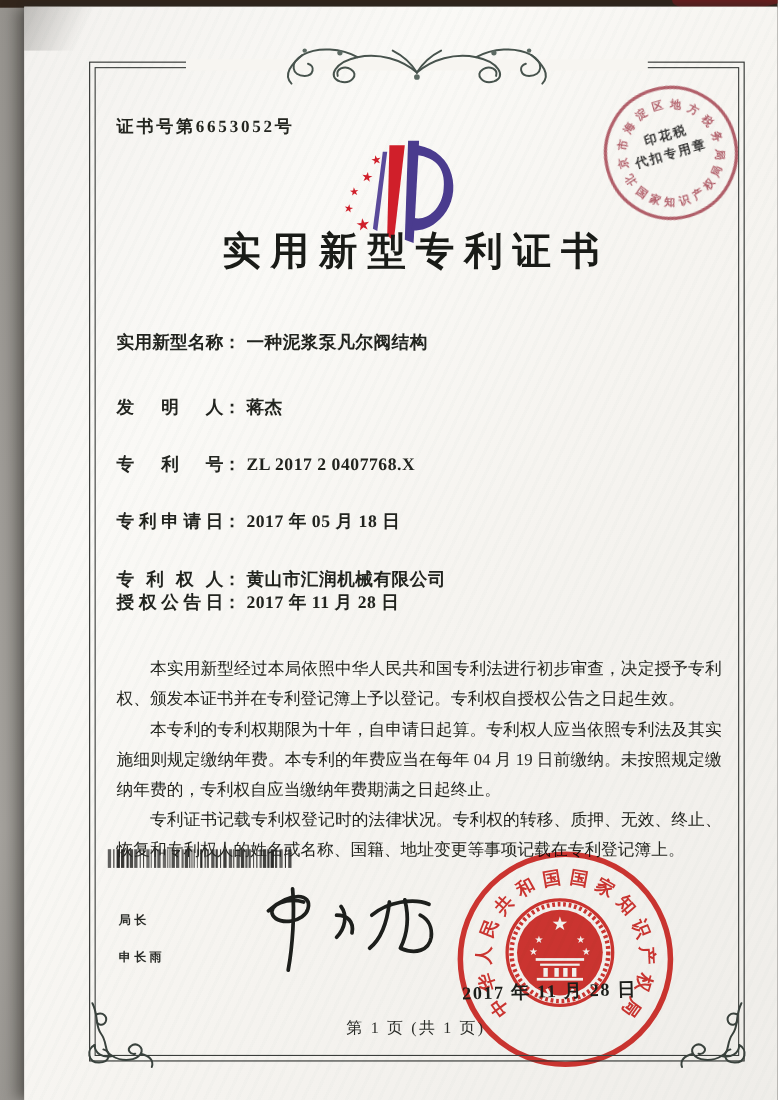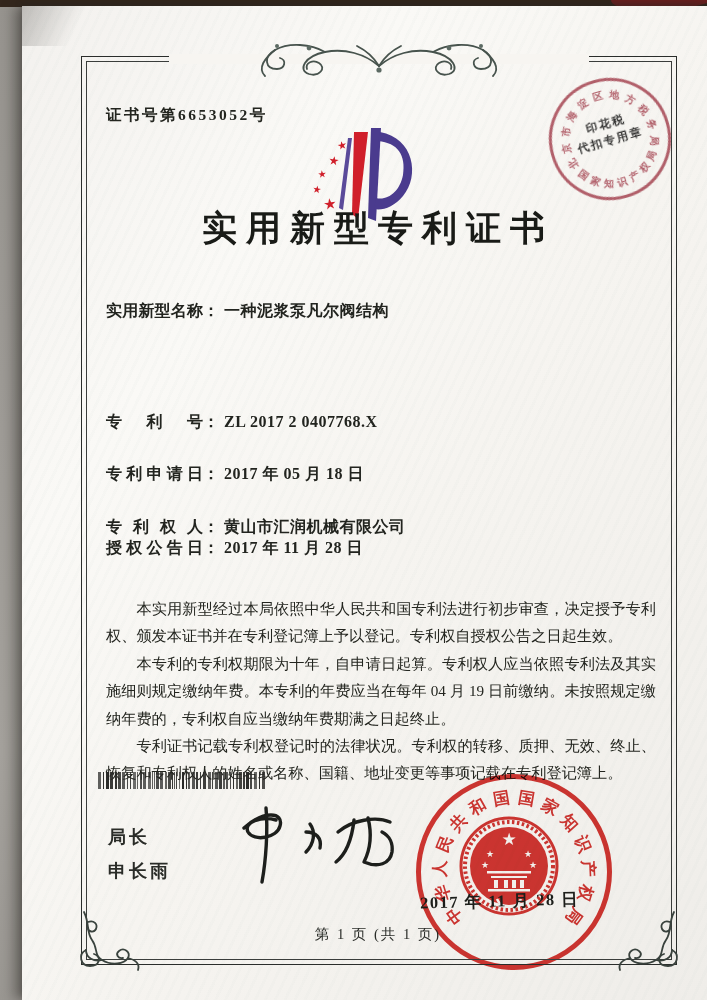--- a/index.html
+++ b/index.html
@@ -33,21 +33,21 @@
   .field-colon{display:inline-block;}
   .field-value{display:inline-block;margin-left:5px;letter-spacing:.5px;}
   .body-text{position:absolute;left:84px;top:589px;width:550px;color:#23251f;
        font-size:15.2px;line-height:27.4px;text-align:justify;font-weight:500;}
   .body-text p{margin:0;text-indent:2em;font-family:Liberation Serif, serif;}
   .barcode{position:absolute;left:76px;top:766px;width:168px;height:17px;display:flex;
        align-items:stretch;}
   .barcode .bar{background:#262624;}
   .barcode .gap{background:transparent;}
   .signer{position:absolute;left:86px;top:814px;font-family:"Liberation Sans","DejaVu Sans",sans-serif;
-       font-size:18px;font-weight:600;color:#2a2c28;letter-spacing:3px;line-height:34px;}
+       font-size:11px;font-weight:600;color:#2a2c28;letter-spacing:3px;line-height:34px;}
   .signature{position:absolute;left:196px;top:796px;width:180px;height:88px;}
   .seal{position:absolute;left:394px;top:768px;width:186px;height:186px;border-radius:50%;
        border:5px solid #d22723;mix-blend-mode:multiply;opacity:.93;}
   .seal-ring{position:absolute;left:0;top:0;width:100%;height:100%;}
   .seal-ring span{position:absolute;left:50%;top:50%;color:#d22723;font-weight:700;
        font-size:16.5px;}
   .seal-emblem{position:absolute;left:37px;top:36px;width:102px;height:102px;}
   .seal-date{position:absolute;left:398px;top:884px;width:200px;font-size:16.5px;font-weight:700;
        color:#1c1e1a;letter-spacing:1.5px;transform:rotate(-1.5deg);white-space:nowrap;}
   .stamp{position:absolute;left:527px;top:72px;width:116px;height:116px;border-radius:50%;
@@ -86,20 +86,23 @@
         <text x="10" y="54" font-size="10" fill="#d01f2a" transform="rotate(-6 10 54)">★</text>
         <text x="4" y="68" font-size="10" fill="#d01f2a" transform="rotate(10 4 68)">★</text>
         <text x="16" y="86" font-size="15" fill="#d01f2a" transform="rotate(-8 16 86)">★</text>
       </svg>
     </div>
 
     <div class="title">实用新型专利证书</div>
 
     <div class="field-row" style="top:295px">
       <span class="field-label">实用新型名称</span><span class="field-colon">：</span><span class="field-value">一种泥浆泵凡尔阀结构</span>
+    </div>
+    <div class="field-row" style="top:354px">
+      <span class="field-label">发明人</span><span class="field-colon">：</span><span class="field-value">蒋杰</span>
     </div>
     <div class="field-row" style="top:406px">
       <span class="field-label">专利号</span><span class="field-colon">：</span><span class="field-value">ZL 2017 2 0407768.X</span>
     </div>
     <div class="field-row" style="top:458px">
       <span class="field-label">专利申请日</span><span class="field-colon">：</span><span class="field-value">2017 年 05 月 18 日</span>
     </div>
     <div class="field-row" style="top:511px">
       <span class="field-label">专利权人</span><span class="field-colon">：</span><span class="field-value">黄山市汇润机械有限公司</span>
     </div>

